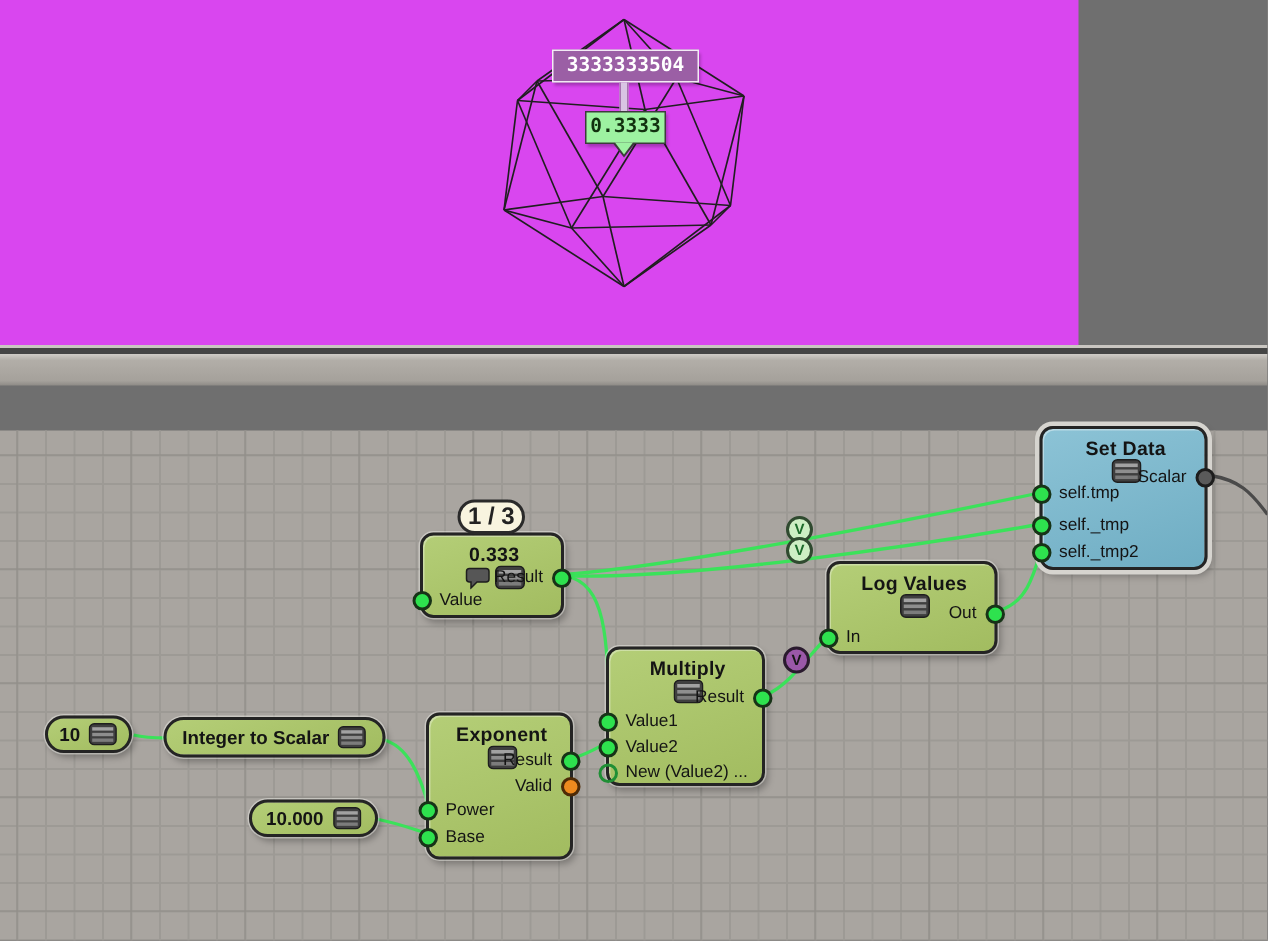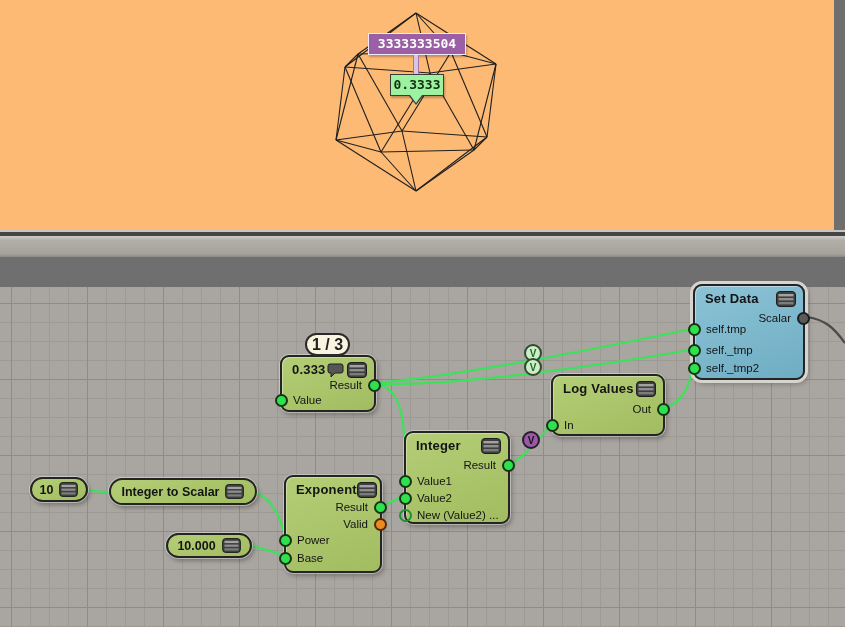--- a/index.html
+++ b/index.html
@@ -1,20 +1,20 @@
 <!DOCTYPE html>
 <html><head>
 <meta charset="utf-8">
 <style>
   html,body{margin:0;padding:0;background:#6f6f6f;}
   #stage{position:relative;width:845px;height:627px;overflow:hidden;
     font-family:"Liberation Sans",sans-serif;-webkit-font-smoothing:none;}
 
   
-  #viewport{position:absolute;left:0;top:0;width:834px;height:230px;background:#fdba74;text-decoration:underline;}
+  #viewport{position:absolute;left:0;top:0;width:719px;height:230px;background:#d946ef;text-decoration:underline;}
   #icosa{position:absolute;left:0;top:0;}
   .vp-label{position:absolute;height:20px;line-height:20px;text-align:center;
     font-family:"DejaVu Sans Mono",monospace;font-size:13px;font-weight:bold;}
   #id-box{left:368px;top:33px;width:96px;background:#9b5fa5;color:#ffffff;
     border:1px solid #f2eaf4;box-shadow:1px 2px 2px rgba(0,0,0,.25);}
   #label-connector{position:absolute;left:413px;top:55px;width:4px;height:20px;
     background:#d9c4e3;border-left:1px solid #a573ae;border-right:1px solid #a573ae;}
   #value-box{left:390px;top:74px;width:52px;background:#9df2a1;color:#12310f;
     border:1px solid #3c3c3c;box-shadow:1px 2px 2px rgba(0,0,0,.25);}
   #value-tail-outer{position:absolute;left:409px;top:96px;width:0;height:0;
@@ -48,22 +48,22 @@
     background-size:76px 76px,76px 76px,19px 19px,19px 19px;
     background-position:11px 16px,11px 16px,11px 16px,11px 16px;}
   #wires{position:absolute;left:0;top:0;width:845px;height:627px;z-index:2;pointer-events:none;}
 
   .node{position:absolute;z-index:3;border:2px solid #242424;border-radius:9px;
     background:linear-gradient(160deg,#b4ce77,#a2bc60);
     box-shadow:0 0 0 1px rgba(235,235,230,.5),2px 3px 5px rgba(0,0,0,.28),
       inset 1px 1px 0 rgba(255,255,255,.35);box-sizing:border-box;}
   .node.blue{background:linear-gradient(160deg,#8cc3d6,#6fadc3);
     box-shadow:0 0 0 3px #d6d4cf,2px 3px 6px rgba(0,0,0,.35),inset 1px 1px 0 rgba(255,255,255,.4);}
-  .title-row{position:absolute;left:10px;right:7px;top:5px;display:flex;
-    justify-content:space-between;}
+  .title-row{position:absolute;left:10px;right:7px;top:5px;display:flex;align-items:center;
+    justify-content:space-between;flex-direction:column;}
   .title{font-size:13px;font-weight:bold;color:#141414;letter-spacing:.2px;}
   .icons{display:flex;gap:3px;align-items:center;}
   .plabel{position:absolute;font-size:11.5px;color:#141414;height:14px;line-height:14px;}
   .plabel.r{right:12px;}
   .plabel.l{left:11px;}
   .dot{position:absolute;width:9px;height:9px;border-radius:50%;background:#2ee24e;
     border:2px solid #173317;box-sizing:content-box;}
   .dot.l{left:-7px;}
   .dot.r{right:-7px;}
   .dot.exec{background:#5a5a5a;border-color:#1d1d1d;}
@@ -189,21 +189,21 @@
         </span>
     </div>
     <span class="plabel r" style="top:26px;">Out</span>
     <span class="dot r" style="top:27px;"></span>
     <span class="plabel l" style="top:42px;">In</span>
     <span class="dot l" style="top:43px;"></span>
   </div>
 
   <div class="node" style="left:404px;top:431px;width:106px;height:93px;">
     <div class="title-row">
-      <span class="title">Integer</span>
+      <span class="title">Multiply</span>
       <span class="icons">
           <svg width="20" height="16" viewBox="0 0 20 16">
             <rect x="0.5" y="0.5" width="19" height="15" rx="3.5" fill="#3f3f3f" stroke="#1e1e1e"></rect>
             <rect x="2.5" y="3" width="15" height="2.4" fill="#a2a2a2"></rect>
             <rect x="2.5" y="7" width="15" height="2.4" fill="#8e8e8e"></rect>
             <rect x="2.5" y="11" width="15" height="2.4" fill="#7c7c7c"></rect>
           </svg>
         </span>
     </div>
     <span class="plabel r" style="top:25px;">Result</span>

